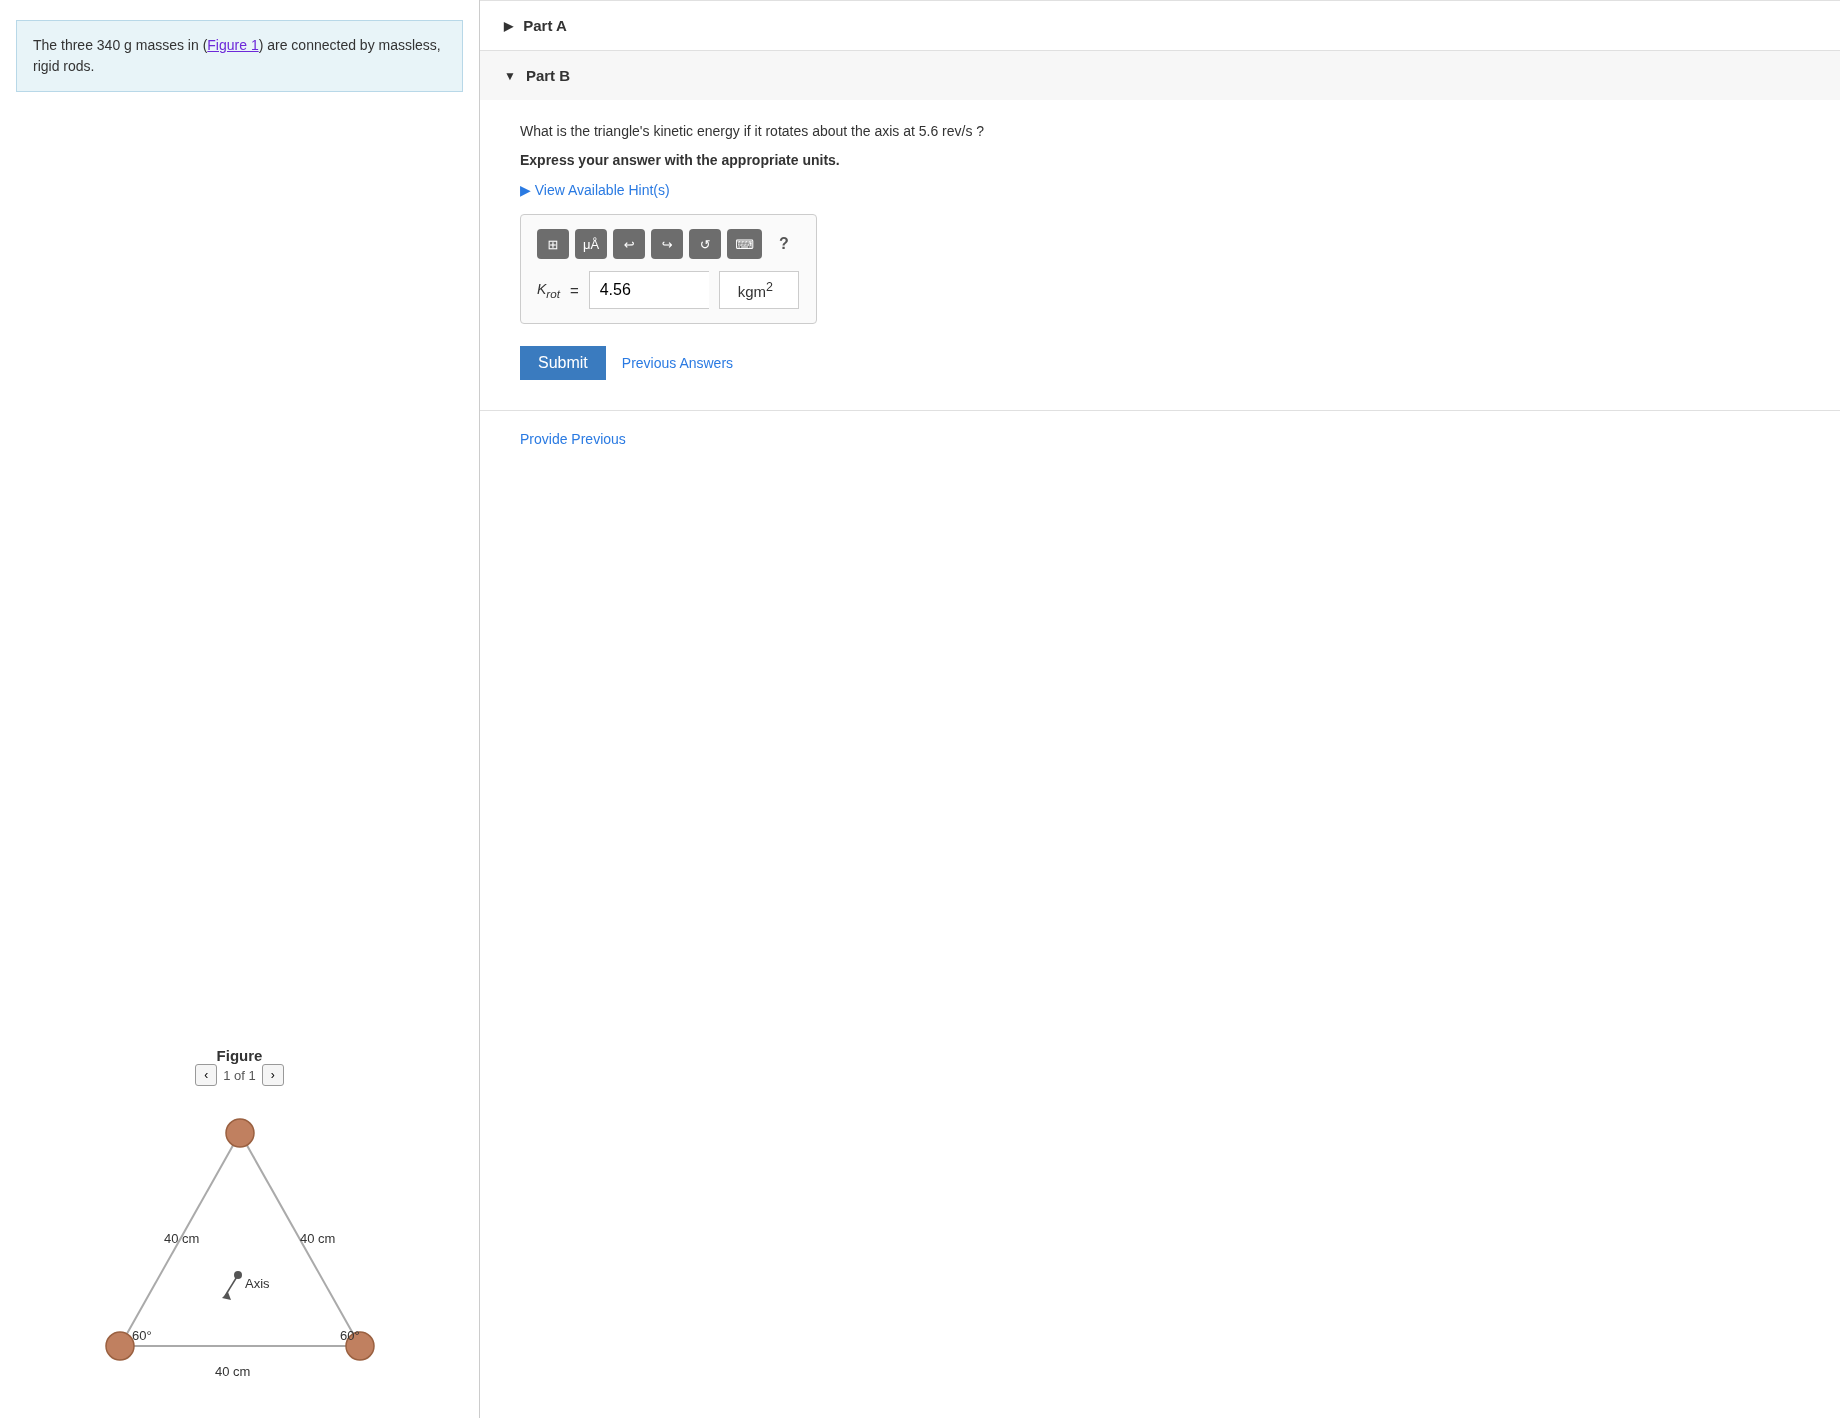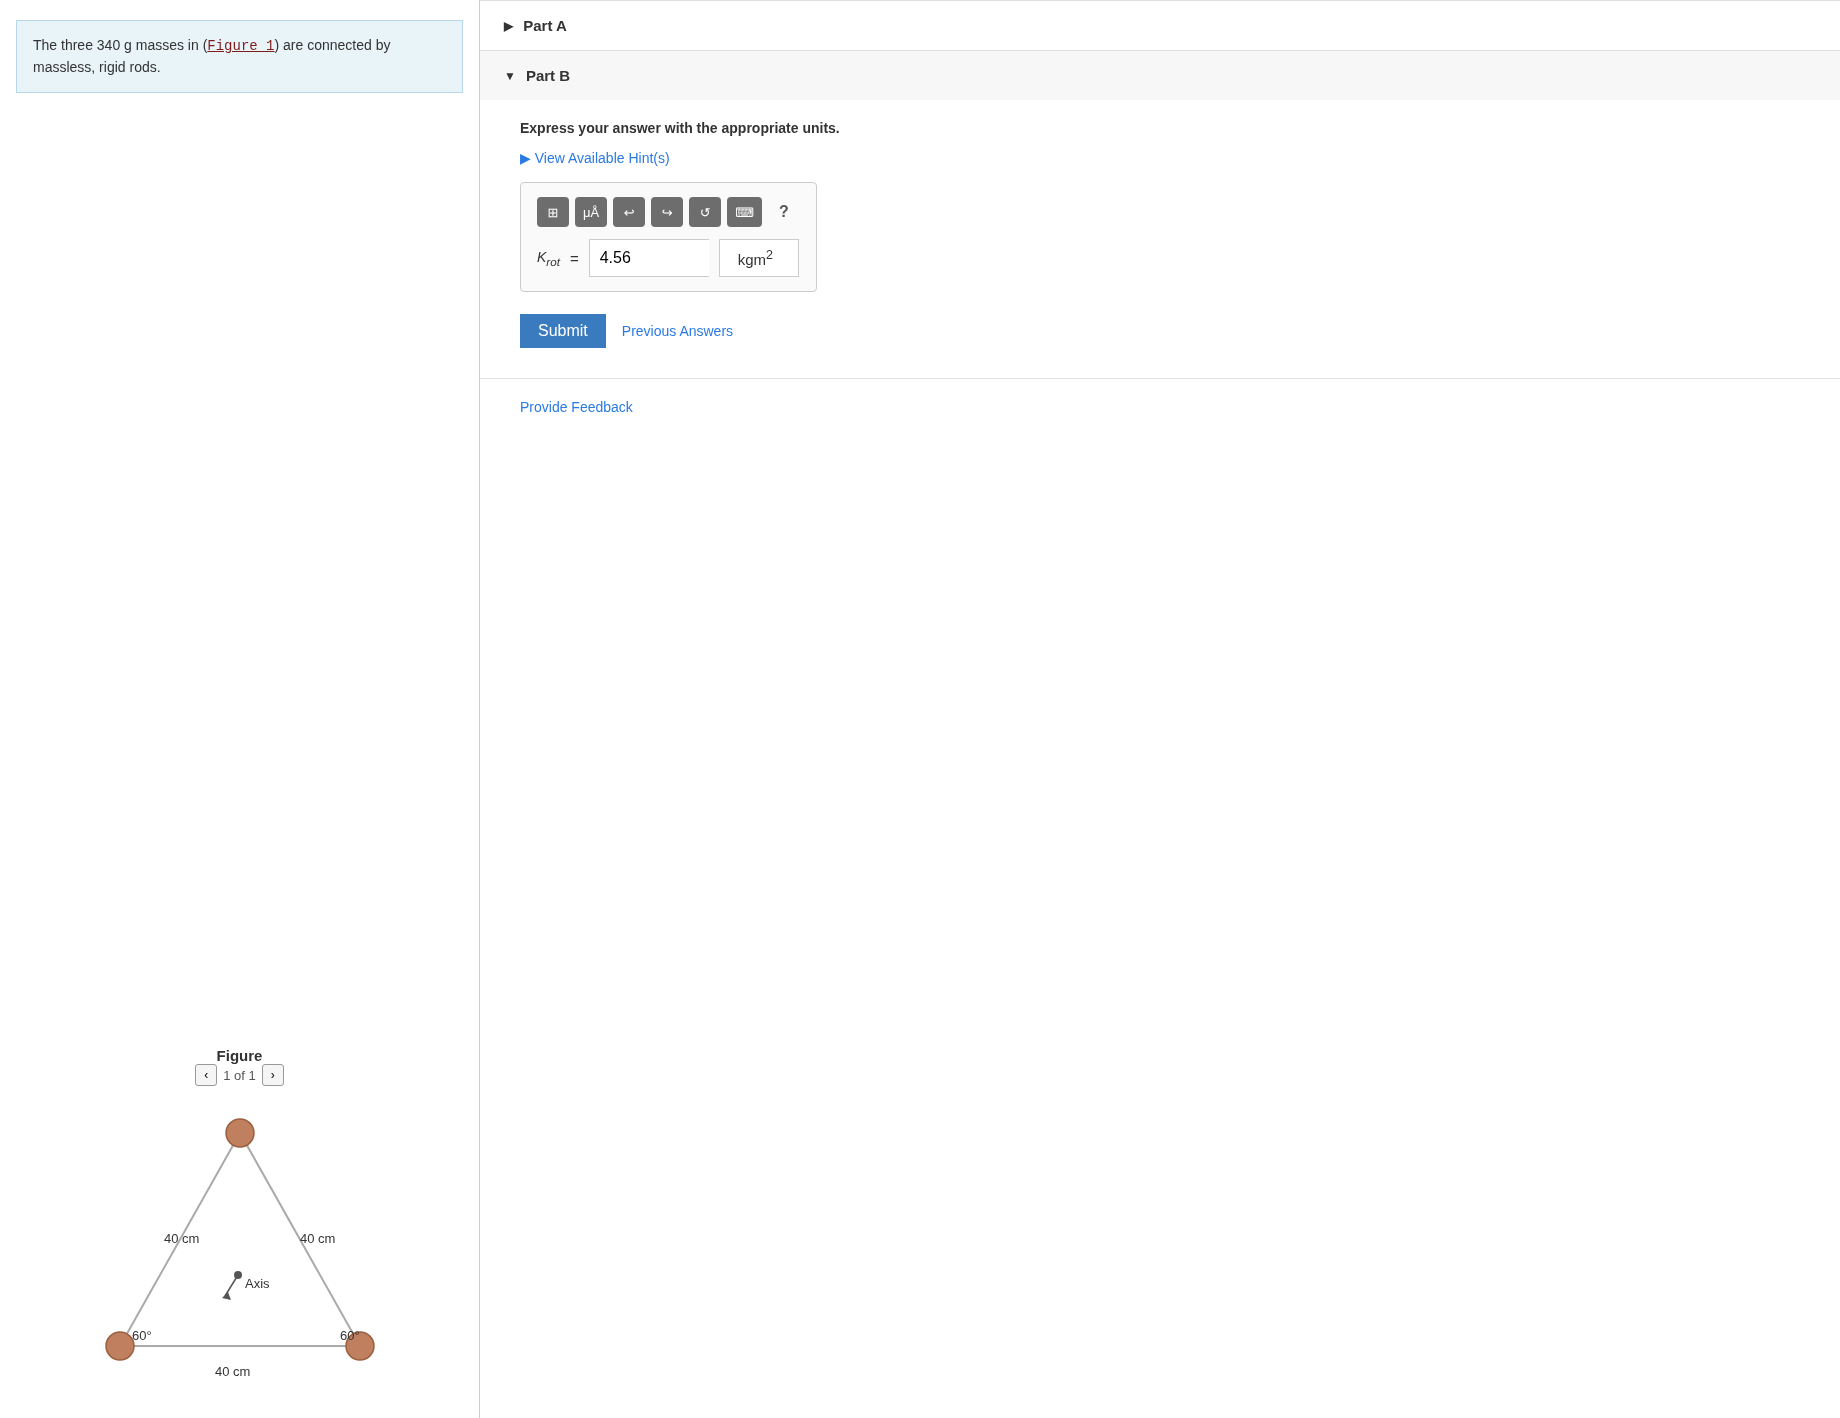--- a/index.html
+++ b/index.html
@@ -242,24 +242,23 @@
       color: #2a7ae2;
       font-size: 14px;
       cursor: pointer;
       text-decoration: none;
       display: inline-block;
       margin-top: 20px;
       margin-left: 40px;
     }
 
     .link-text {
-      color: #7f1d1d;
+      color: #6d28d9;
       text-decoration: underline;
       cursor: pointer;
-      font-family: Liberation Mono, monospace;
     }
   </style>
 </head>
 <body>
 
 <div class="layout">
 
   <div class="left-panel">
 
     <div class="problem-statement">
@@ -317,20 +316,23 @@
     </div>
 
     
     <div class="part-section">
       <div class="part-header expanded">
         <span class="arrow">▼</span>
         <span>Part B</span>
       </div>
 
       <div class="part-content">
+        <p class="question-text">
+          What is the triangle's kinetic energy if it rotates about the axis at 5.6 rev/s ?
+        </p>
         <p class="express-text">Express your answer with the appropriate units.</p>
 
         <a class="hint-link">
           <span>▶</span>
           <span>View Available Hint(s)</span>
         </a>
 
         <div class="answer-box">
           <div class="toolbar">
             <button class="toolbar-btn" title="Matrix">
@@ -368,17 +370,17 @@
           </div>
         </div>
 
         <div class="action-row">
           <button class="submit-btn">Submit</button>
           <a class="previous-answers-link">Previous Answers</a>
         </div>
       </div>
     </div>
 
-    <a class="provide-feedback">Provide Feedback</a>
+    <a class="provide-feedback">Provide Previous</a>
 
   </div>
 
 </div>
 
 </body></html>

